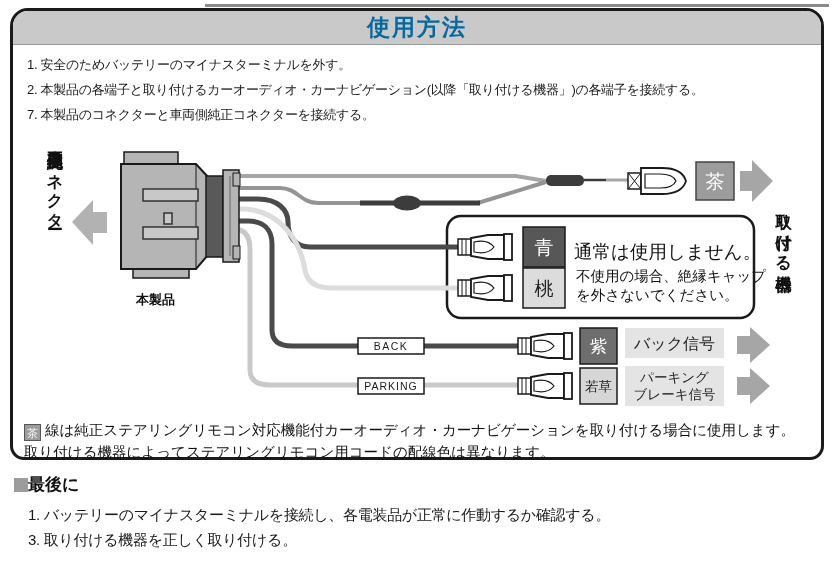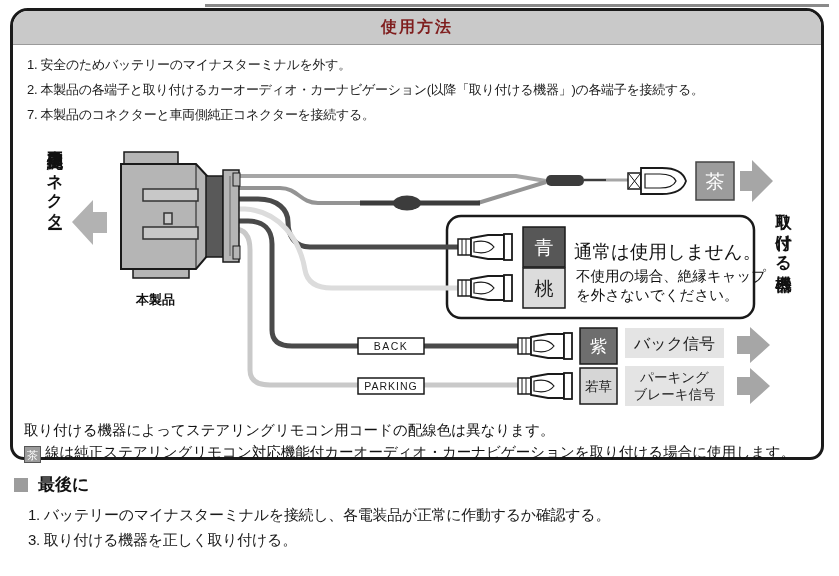--- a/index.html
+++ b/index.html
@@ -10,38 +10,38 @@
   .abs{position:absolute;}
   .top-rule{left:205px;top:4px;width:624px;height:3px;background:#8a8a8a;}
   .main-box{
     left:10px;top:8px;width:808px;height:446px;background:#ffffff;
     border:3px solid #1a1a1a;border-radius:18px 18px 14px 14px;overflow:hidden;
   }
   .title-bar{
     height:33px;background:#c9c9c9;border-bottom:1px solid #9a9a9a;
     display:flex;align-items:center;justify-content:center;
   }
-  .title-bar h1{margin:0;font-size:16px;font-weight:bold;letter-spacing:2px;color:#7f1d1d;}
+  .title-bar h1{margin:0;font-size:23px;font-weight:bold;letter-spacing:2px;color:#0369a1;}
   .steps{margin:7px 12px 0 14px;font-size:13px;line-height:25px;letter-spacing:-0.3px;white-space:nowrap;}
   .diagram-svg{left:12px;top:130px;}
   .v-label{
     writing-mode:vertical-rl;text-orientation:upright;
     font-weight:bold;color:#111;letter-spacing:1px;
   }
   .v-label-left{left:44px;top:138px;font-size:16px;height:176px;}
   .v-label-right{left:773px;top:201px;font-size:16.5px;height:126px;}
   .product-label{left:136px;top:291px;font-size:13px;font-weight:bold;color:#111;}
   .footnote{left:24px;top:420px;width:792px;font-size:14.5px;line-height:21.5px;color:#111;white-space:nowrap;}
   .chip-inline{
     display:inline-block;width:17px;height:17px;background:#9c9c9c;color:#fff;
     font-size:11px;line-height:17px;text-align:center;vertical-align:-2px;margin-right:4px;
     border:1px solid #555;box-sizing:border-box;
   }
   .finally{left:14px;top:473px;width:812px;}
-  .finally-heading{display:flex;align-items:center;gap:10px;font-size:17px;font-weight:bold;color:#111;}
+  .finally-heading{display:flex;align-items:center;gap:0;font-size:17px;font-weight:bold;color:#111;}
   .finally-heading .bullet{width:14px;height:14px;background:#9c9c9c;}
   .finally-steps{margin:6px 0 0 14px;font-size:15px;line-height:25px;letter-spacing:-0.3px;white-space:nowrap;}
   svg text{font-family:"Liberation Sans","DejaVu Sans",sans-serif;}
 </style>
 </head>
 <body>
 
 <div class="abs top-rule"></div>
 
 <div class="abs main-box">
@@ -158,24 +158,24 @@
     <rect x="233" y="173" width="7" height="13" fill="#b5b5b5" stroke="#1a1a1a" stroke-width="1"></rect>
     <rect x="233" y="246" width="7" height="13" fill="#b5b5b5" stroke="#1a1a1a" stroke-width="1"></rect>
   </g>
 </svg>
 
 <div class="abs v-label v-label-left">車両側純正コネクター</div>
 <div class="abs v-label v-label-right">取り付ける機器</div>
 <div class="abs product-label">本製品</div>
 
 <div class="abs footnote">
-  <div>取り付ける機器によってステアリングリモコン用コードの配線色は異なります。</div>
   <div>
     <span class="chip-inline">茶</span><span>線は純正ステアリングリモコン対応機能付カーオーディオ・カーナビゲーションを取り付ける場合に使用します。</span>
   </div>
+  <div>取り付ける機器によってステアリングリモコン用コードの配線色は異なります。</div>
 </div>
 
 <div class="abs finally">
   <div class="finally-heading">
     <span class="bullet"></span>
     <span>最後に</span>
   </div>
   <div class="finally-steps">
     <div>1. バッテリーのマイナスターミナルを接続し、各電装品が正常に作動するか確認する。</div>
     <div>3. 取り付ける機器を正しく取り付ける。</div>

